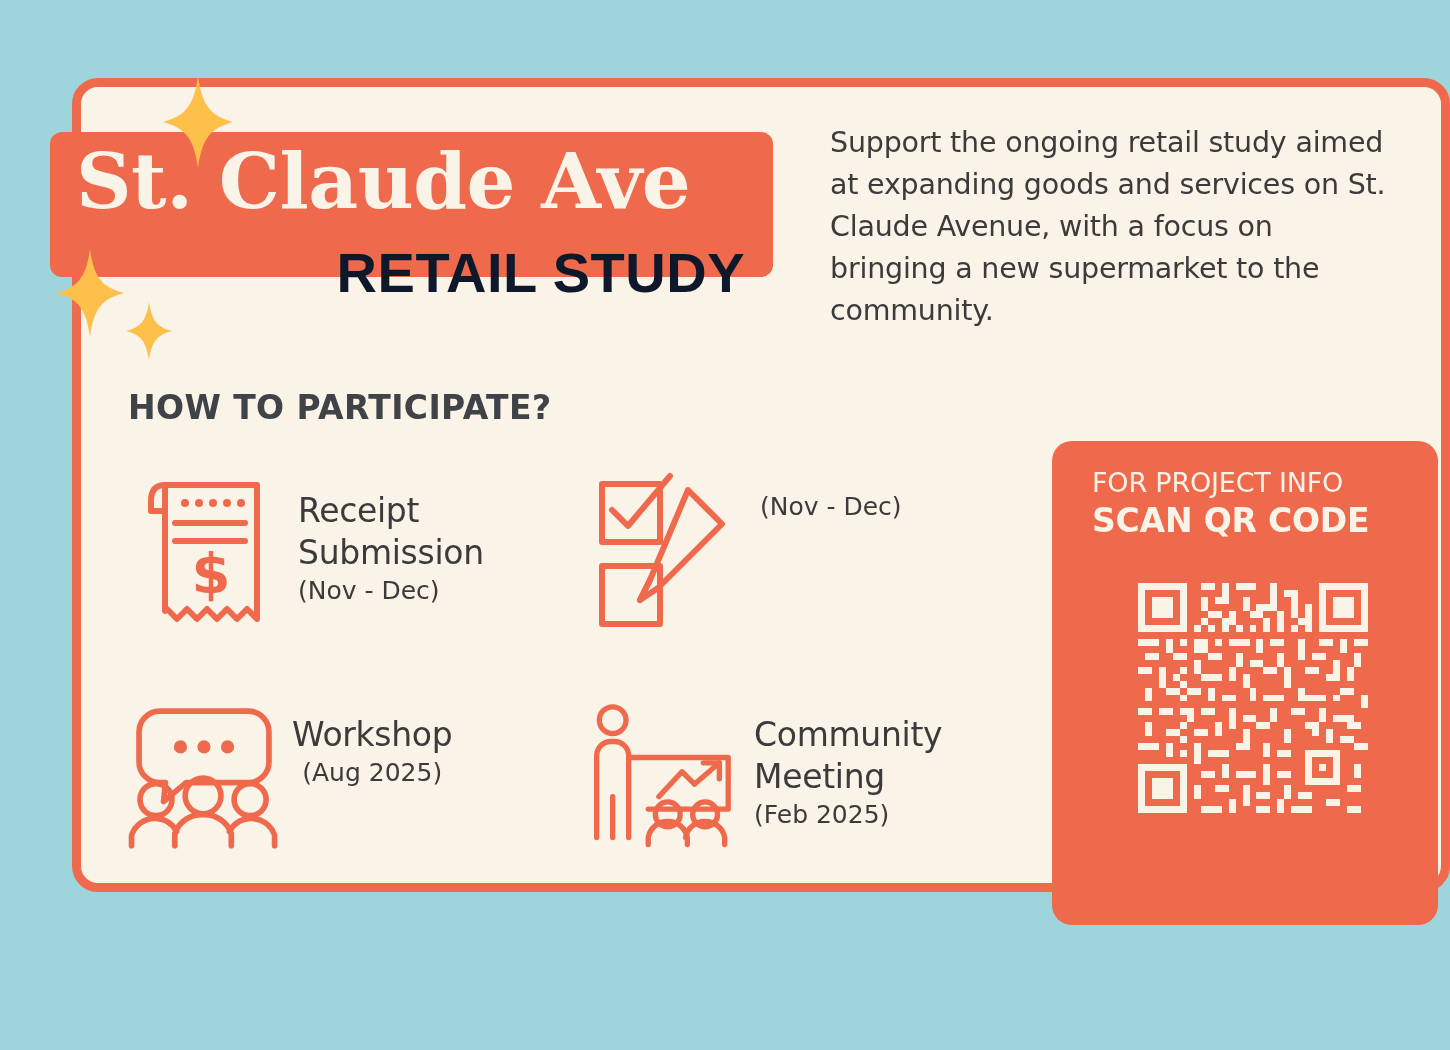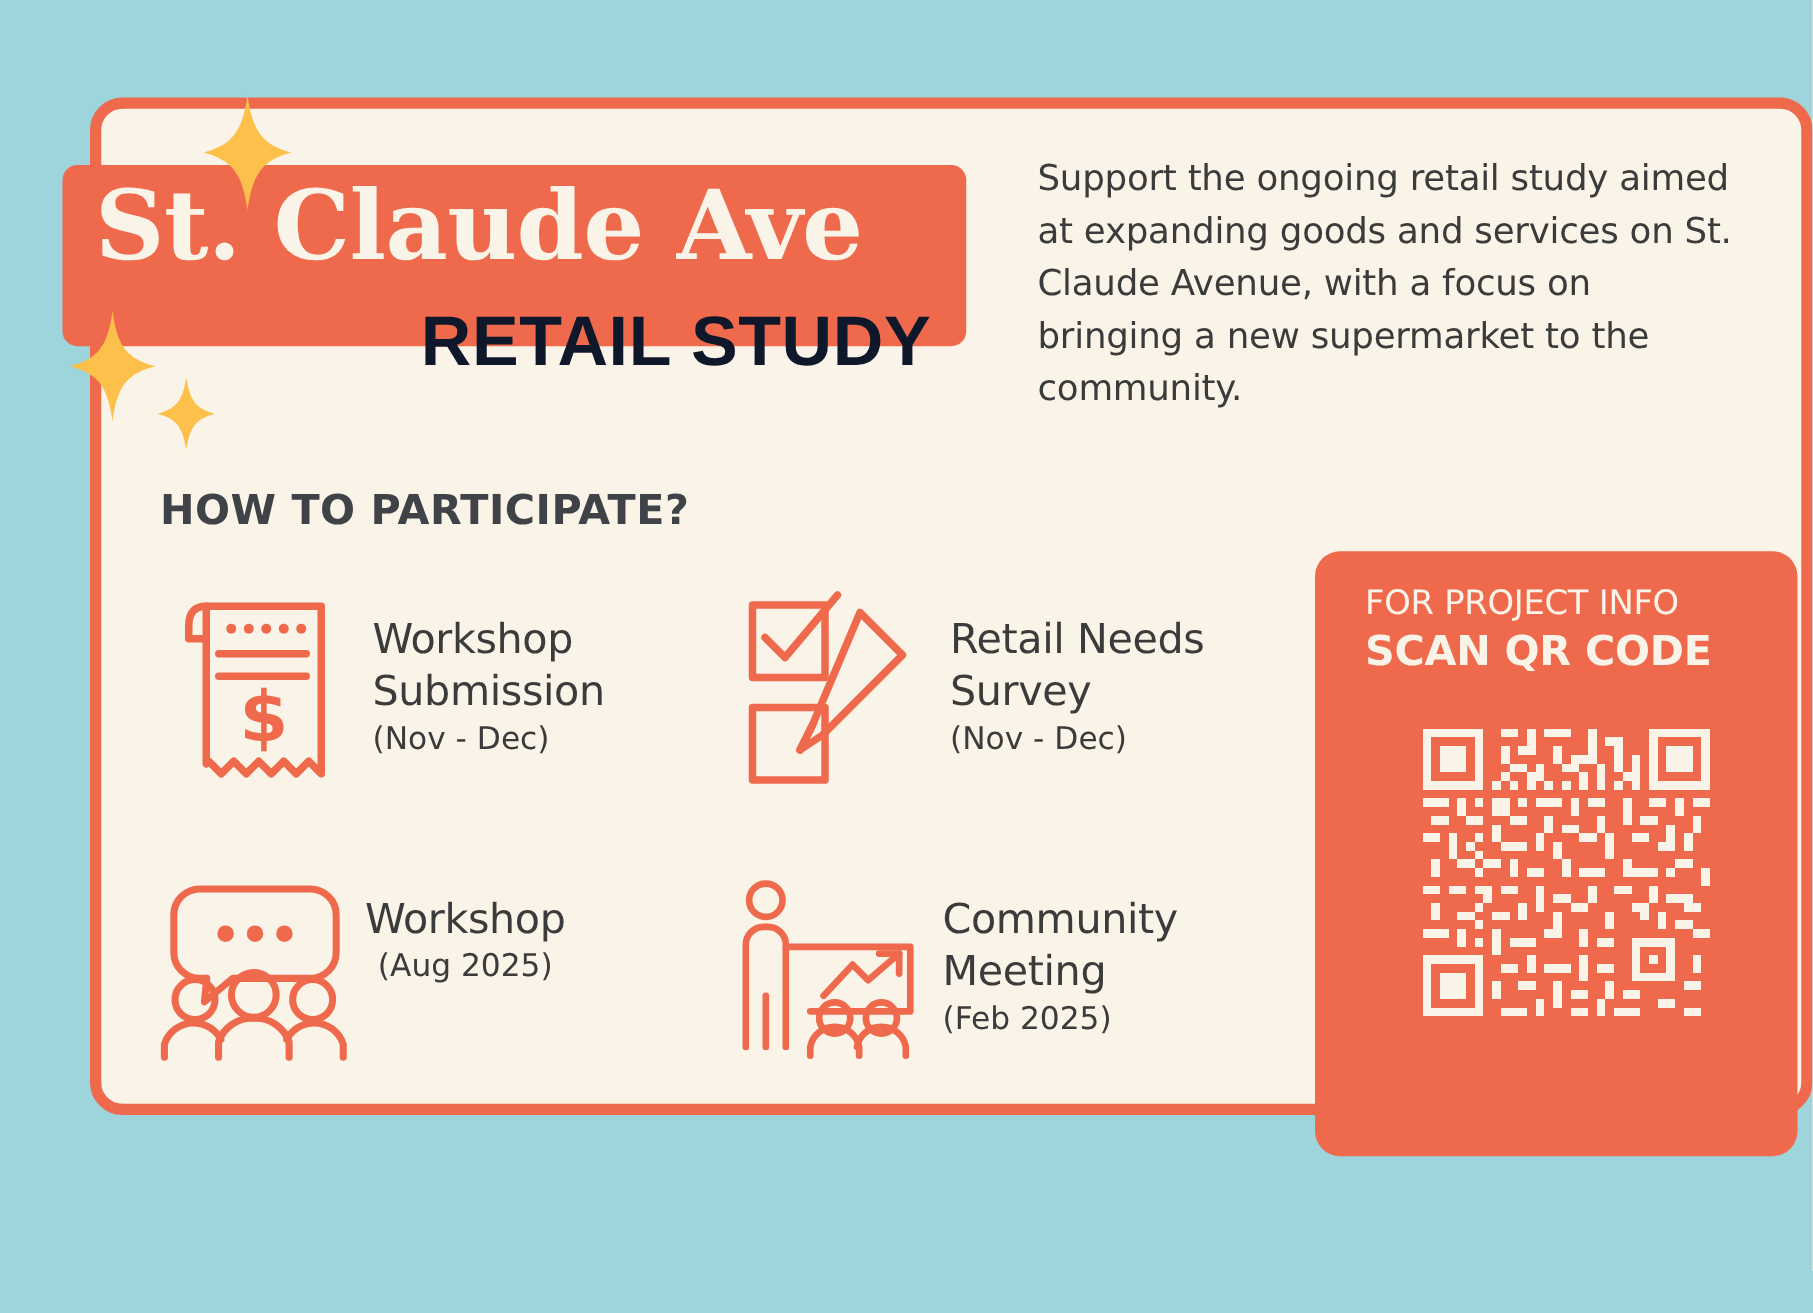--- a/index.html
+++ b/index.html
@@ -237,39 +237,38 @@
         <circle cx="96" cy="32" r="4"></circle>
       </g>
       <g stroke="#ef6a4c" stroke-width="6" stroke-linecap="round">
         <path d="M30 52 H100"></path>
           <path d="M30 70 H100"></path>
       </g>
       <text x="66" y="122" font-family="DejaVu Sans, sans-serif" font-size="56" font-weight="bold" fill="#ef6a4c" text-anchor="middle">$</text>
     </svg>
   </div>
   <div class="item-text">
-    <div class="item-title">Workshop Submission</div>
+    <div class="item-title">Receipt Submission</div>
     <div class="item-date">(Nov - Dec)</div>
   </div>
 </div>
 
 <div class="item item-2">
   <div class="item-icon">
     <svg width="160" height="175" viewBox="0 0 160 175">
       <g fill="none" stroke="#ef6a4c" stroke-width="6" stroke-linejoin="round" stroke-linecap="round">
         <rect x="10" y="18" width="58" height="58"></rect>
         <rect x="10" y="100" width="58" height="58"></rect>
         <path d="M20 44 L36 60 L78 10"></path>
         <path d="M96 24 L130 58 L66 122 L48 134 L58 114 Z"></path>
         <path d="M48 134 L58 114"></path>
       </g>
     </svg>
   </div>
   <div class="item-text">
-    <div class="item-title">Retail Needs Survey</div>
     <div class="item-date">(Nov - Dec)</div>
   </div>
 </div>
 
 <div class="item item-3">
   <div class="item-icon">
     <svg width="170" height="165" viewBox="0 0 170 165">
       <g fill="none" stroke="#ef6a4c" stroke-width="6" stroke-linejoin="round" stroke-linecap="round">
         <path d="M38 12 H132 A22 22 0 0 1 154 34 V66 A22 22 0 0 1 132 88 H66 L42 108 L44 88 H38 A22 22 0 0 1 16 66 V34 A22 22 0 0 1 38 12 Z"></path>
         <circle cx="34" cy="106" r="17"></circle>

